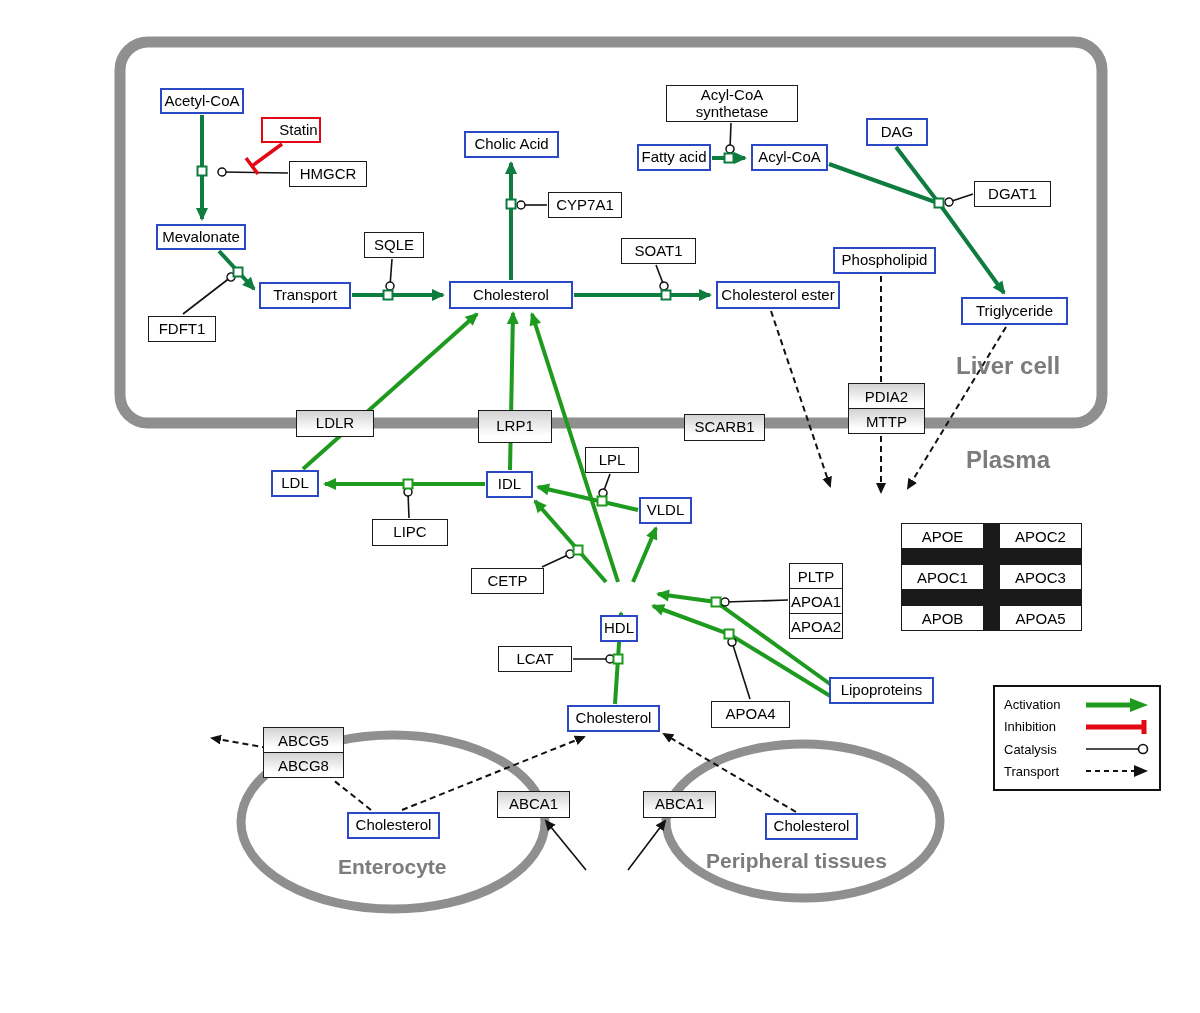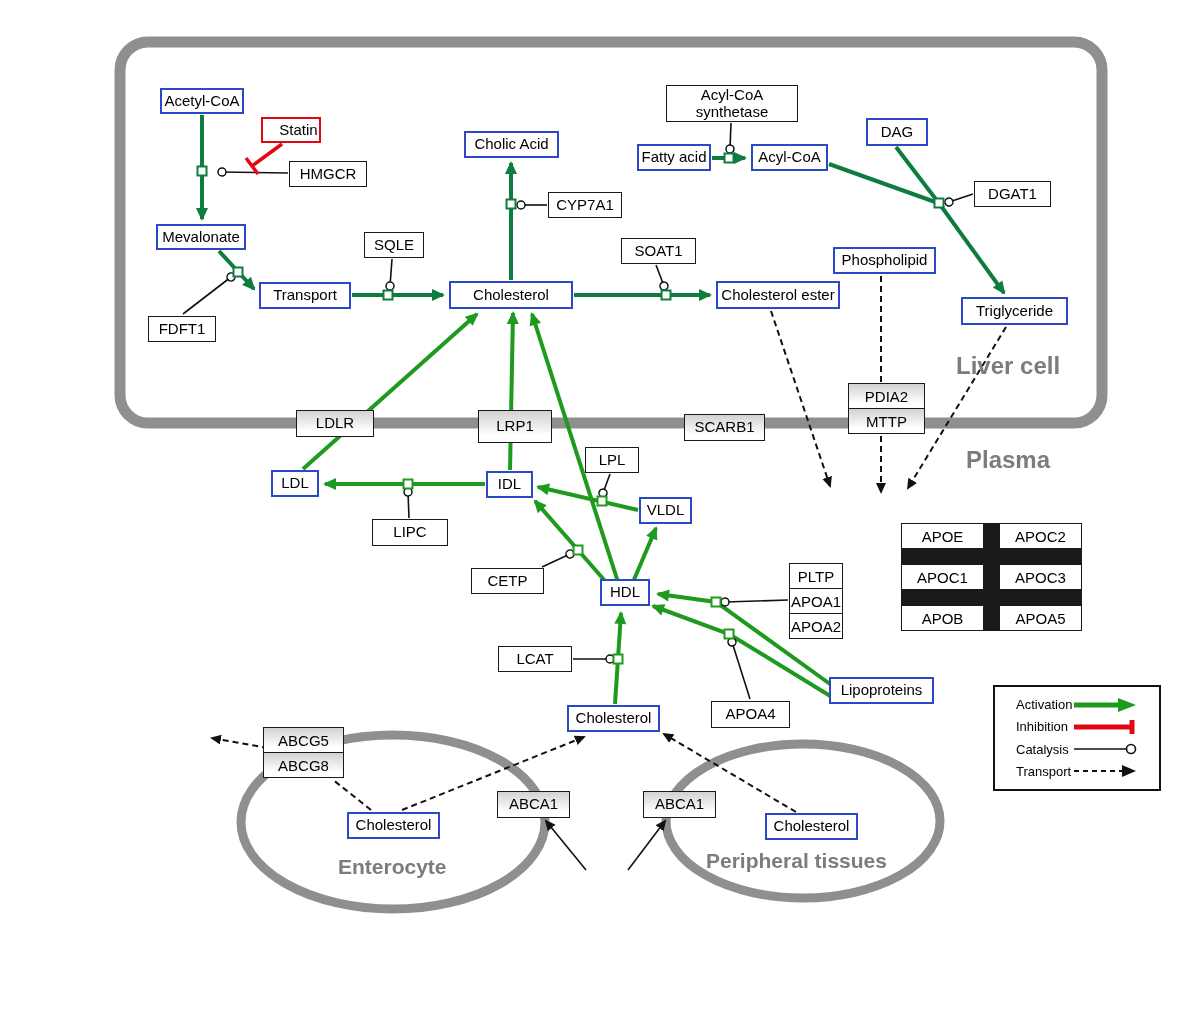--- a/index.html
+++ b/index.html
@@ -13,21 +13,21 @@
   .mem { background:linear-gradient(180deg,#d2d2d2 0%,#ffffff 80%); }
   .twoline { flex-direction:column; }
   .stackbox { position:absolute; display:flex; flex-direction:column; background:#1a1a1a; padding:1px; gap:1px; }
   .stackbox .cell { background:#fff; display:flex; align-items:center; justify-content:center; font-size:15px; height:24px; }
   .stackbox .gradcell { background:linear-gradient(180deg,#d2d2d2 0%,#ffffff 80%); }
   .apotable { position:absolute; display:grid; grid-template-columns:81px 81px; grid-auto-rows:24px;
               background:#1a1a1a; padding:1px; gap:17px; }
   .apotable .acell { background:#fff; display:flex; align-items:center; justify-content:center; font-size:15px; }
   .complabel { position:absolute; font-weight:bold; color:#7c7c7c; }
   .legend { position:absolute; left:993px; top:685px; width:168px; height:106px; border:2px solid #111;
-            background:#fff; padding:7px 21px; display:flex; flex-direction:column; justify-content:space-between; }
+            background:#fff; padding:7px 9px; display:flex; flex-direction:column; justify-content:space-between; }
   .lrow { display:flex; align-items:center; justify-content:space-between; height:21px; }
   .lrow .llabel { font-size:13px; color:#000; }
 </style>
 </head>
 <body>
 
 <div id="canvas">
 
 <svg id="edges" width="1200" height="1013" viewBox="0 0 1200 1013">
   <defs>
@@ -161,21 +161,21 @@
   <div class="cell gradcell">PDIA2</div>
   <div class="cell gradcell">MTTP</div>
 </div>
 
 <div class="box metab" style="left:271px;top:470px;width:48px;height:27px">LDL</div>
 <div class="box metab" style="left:486px;top:471px;width:47px;height:27px">IDL</div>
 <div class="box" style="left:372px;top:519px;width:76px;height:27px">LIPC</div>
 <div class="box" style="left:585px;top:447px;width:54px;height:26px">LPL</div>
 <div class="box metab" style="left:639px;top:497px;width:53px;height:27px">VLDL</div>
 <div class="box" style="left:471px;top:568px;width:73px;height:26px">CETP</div>
-<div class="box metab" style="left:600px;top:579px;width:50px;height:27px">HDL</div>
+<div class="box metab" style="left:600px;top:615px;width:38px;height:27px">HDL</div>
 <div class="box" style="left:498px;top:646px;width:74px;height:26px">LCAT</div>
 <div class="stackbox" style="left:789px;top:563px;width:54px">
   <div class="cell">PLTP</div>
   <div class="cell">APOA1</div>
   <div class="cell">APOA2</div>
 </div>
 <div class="box" style="left:711px;top:701px;width:79px;height:27px">APOA4</div>
 <div class="box metab" style="left:829px;top:677px;width:105px;height:27px">Lipoproteins</div>
 <div class="apotable" style="left:901px;top:523px">
   <div class="acell">APOE</div>

